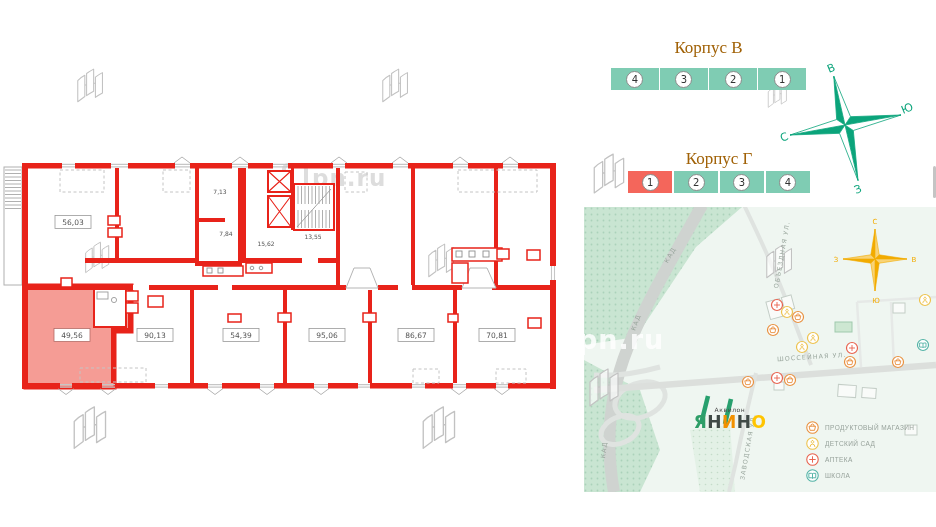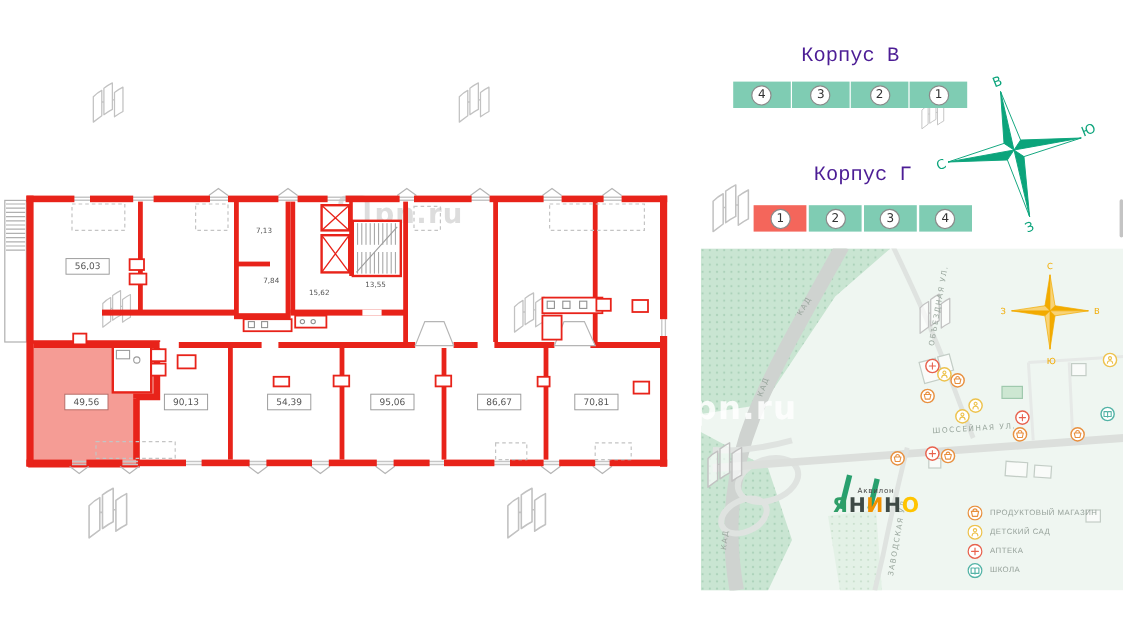--- a/index.html
+++ b/index.html
@@ -1,20 +1,20 @@
 <!DOCTYPE html>
 <html><head>
 <meta charset="utf-8">
 <style>
   html,body{margin:0;padding:0;background:#fff;}
   .stage{position:relative;width:936px;height:527px;background:#ffffff;overflow:hidden;
          font-family:"DejaVu Sans",sans-serif;}
   svg text{font-family:"DejaVu Sans",sans-serif;}
   .abs{position:absolute;}
-  .bldg-title{width:195px;text-align:center;font-size:17px;color:#4c1d95;font-family:Liberation Mono, monospace;}
+  .bldg-title{width:195px;text-align:center;font-size:17px;color:#a16207;font-family:Liberation Serif, serif;}
   .bar{display:flex;gap:1.5px;height:22px;}
   .bar .sec{flex:1;background:#7fccb3;display:flex;align-items:center;justify-content:center;}
   .bar .sec.active{background:#f4665b;}
   .bar .num{width:15px;height:15px;border-radius:50%;background:#fff;border:1px solid #8a8a8a;
             display:flex;align-items:center;justify-content:center;font-size:10px;color:#333;}
   .legend{width:134px;}
   .legend-row{display:flex;align-items:center;margin-bottom:3px;height:13px;}
   .legend-row svg{width:13px;height:13px;flex:0 0 13px;}
   .legend-row .lbl{margin-left:6px;font-size:6.5px;letter-spacing:.4px;color:#97a29b;
                    font-family:"Liberation Sans",sans-serif;white-space:nowrap;}
@@ -268,21 +268,21 @@
         <span class="num">3</span>
       </div>
   <div class="sec">
         <span class="num">2</span>
       </div>
   <div class="sec">
         <span class="num">1</span>
       </div>
 </div>
 
-<div class="abs bldg-title" style="left:628px;top:137px;width:182px">Корпус Г</div>
+<div class="abs bldg-title" style="left:628px;top:149px;width:182px">Корпус Г</div>
 <div class="abs bar" style="left:628px;top:171px;width:182px">
   <div class="sec active">
         <span class="num">1</span>
       </div>
   <div class="sec">
         <span class="num">2</span>
       </div>
   <div class="sec">
         <span class="num">3</span>
       </div>

